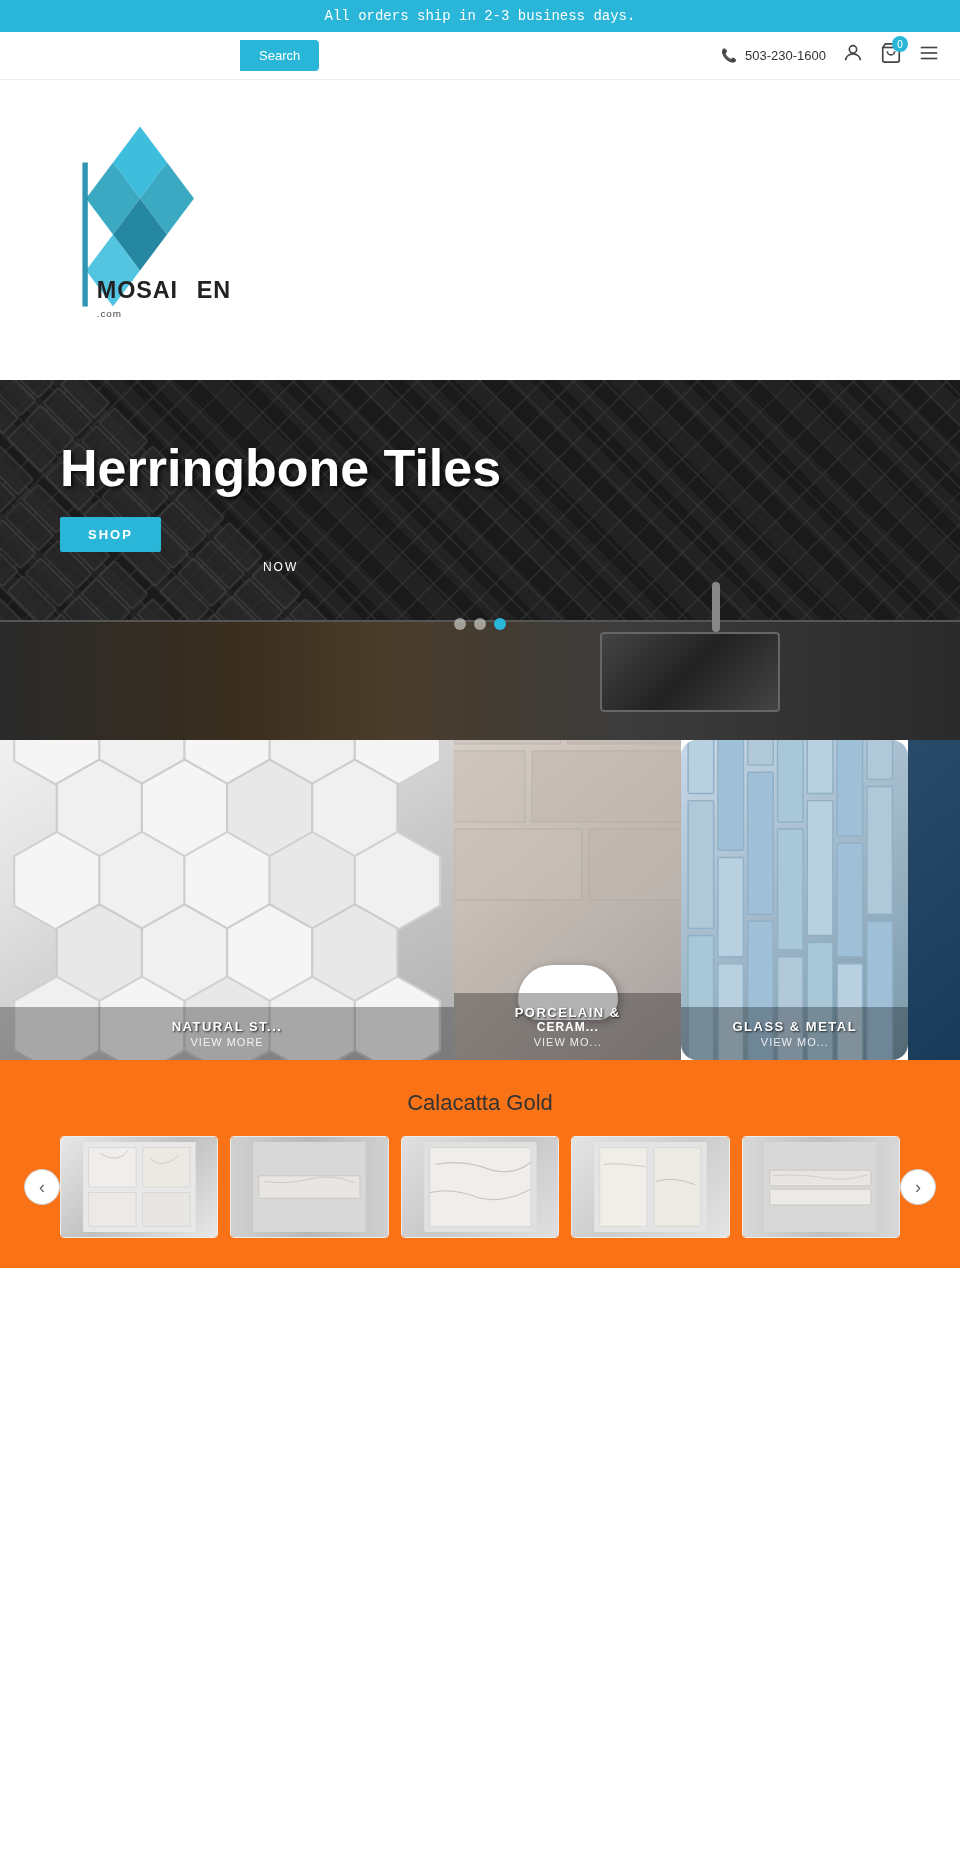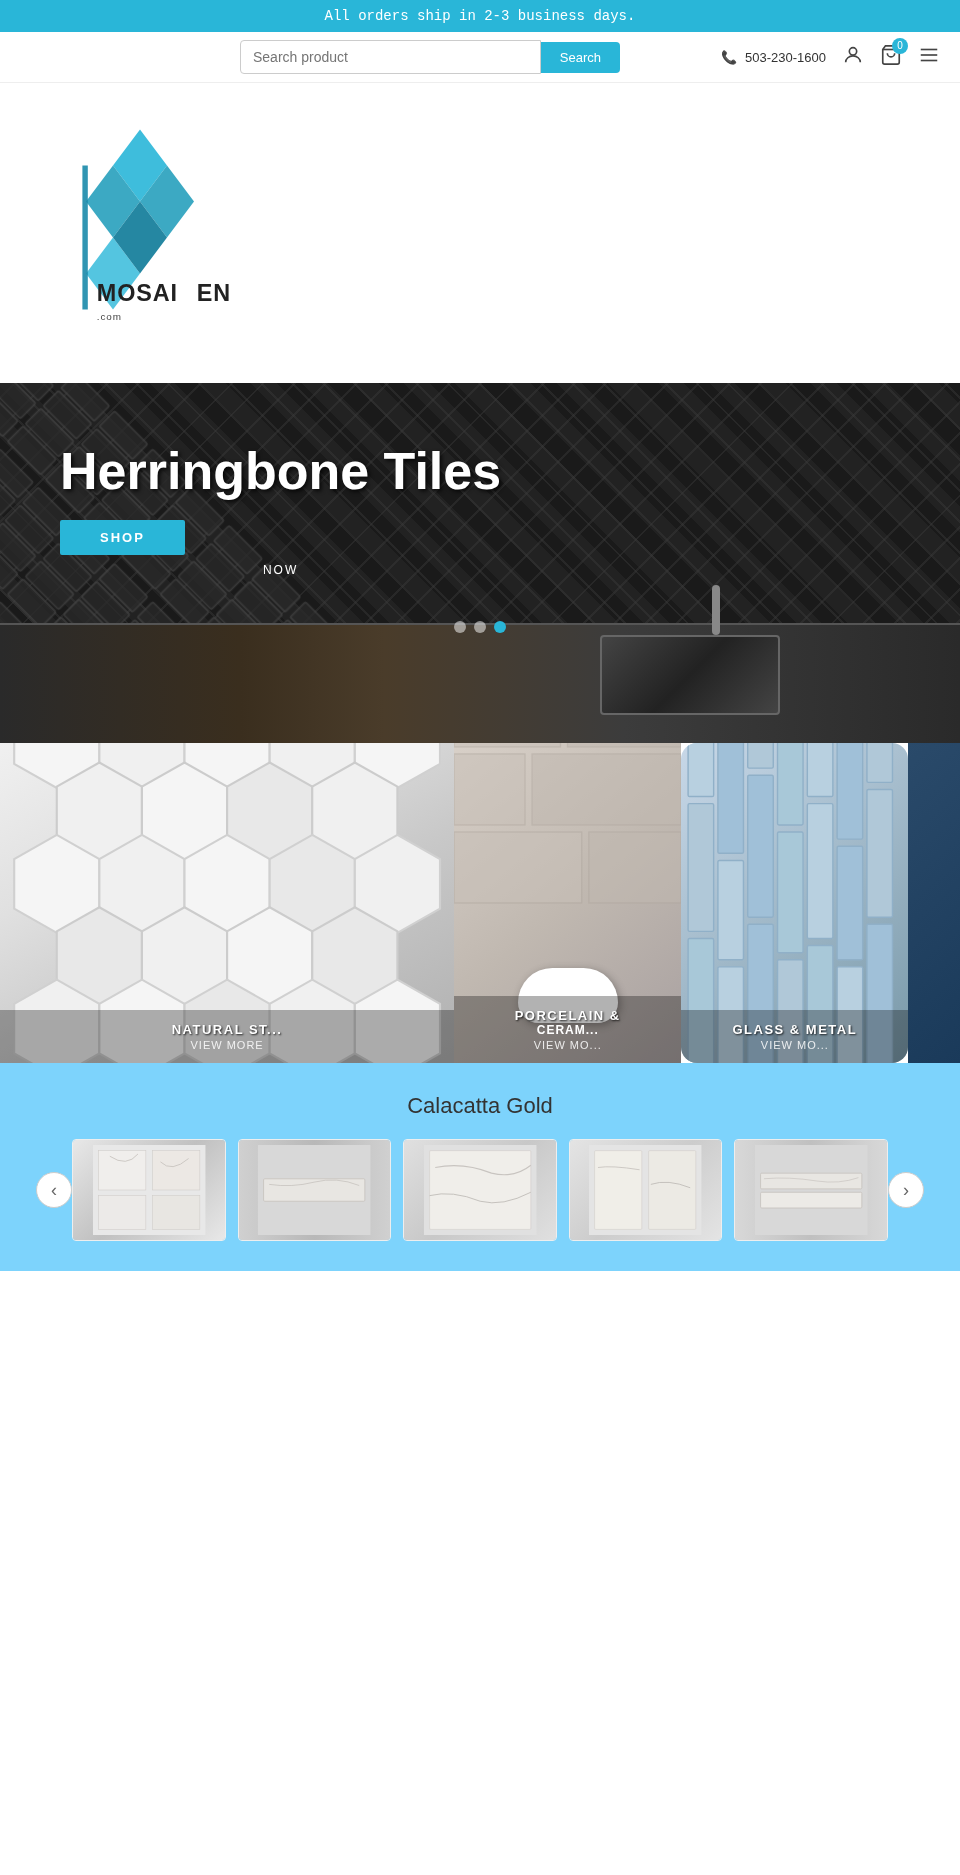--- a/index.html
+++ b/index.html
@@ -154,21 +154,21 @@
       font-weight: 900;
       color: white;
       text-shadow: 2px 2px 4px rgba(0,0,0,0.8);
       line-height: 1.1;
       margin-bottom: 20px;
     }
     .shop-now-btn {
       background: #29b6d8;
       color: white;
       border: none;
-      padding: 10px 40px;
+      padding: 10px 28px;
       font-size: 13px;
       font-weight: bold;
       letter-spacing: 2px;
       cursor: pointer;
       border-radius: 2px;
       display: block;
       margin-bottom: 8px;
     }
     .now-text {
       color: white;
@@ -229,22 +229,22 @@
     .cat-subtitle {
       color: rgba(255,255,255,0.85);
       font-size: 11px;
       letter-spacing: 1px;
       text-transform: uppercase;
       margin-top: 2px;
     }
 
     
     .product-section {
-      padding: 30px 36px;
-      background: #7dd3fc;
+      padding: 30px 24px;
+      background: #f97316;
     }
     .section-title {
       text-align: center;
       font-size: 22px;
       font-weight: 400;
       color: #333;
       margin-bottom: 20px;
     }
     .product-carousel {
       position: relative;
@@ -306,21 +306,20 @@
   </style>
 </head>
 <body>
 
 <div class="announcement-bar">
   <span>All orders ship in 2-3 business days.</span>
 </div>
 
 <div class="header">
   <div class="search-bar-container">
-    <input class="search-input" type="text" placeholder="Search product" style="">
     <button class="search-btn">
       <span>Search</span>
     </button>
   </div>
 
   <div class="header-right">
     <span class="phone-number">
       <span class="phone-icon">📞</span>
       <span>503-230-1600</span>
     </span>

